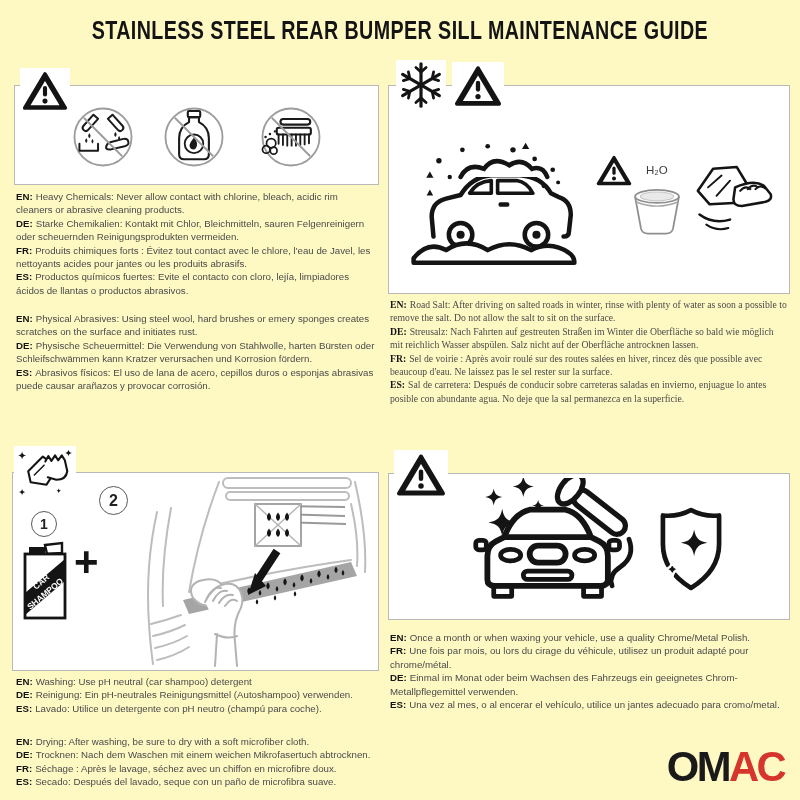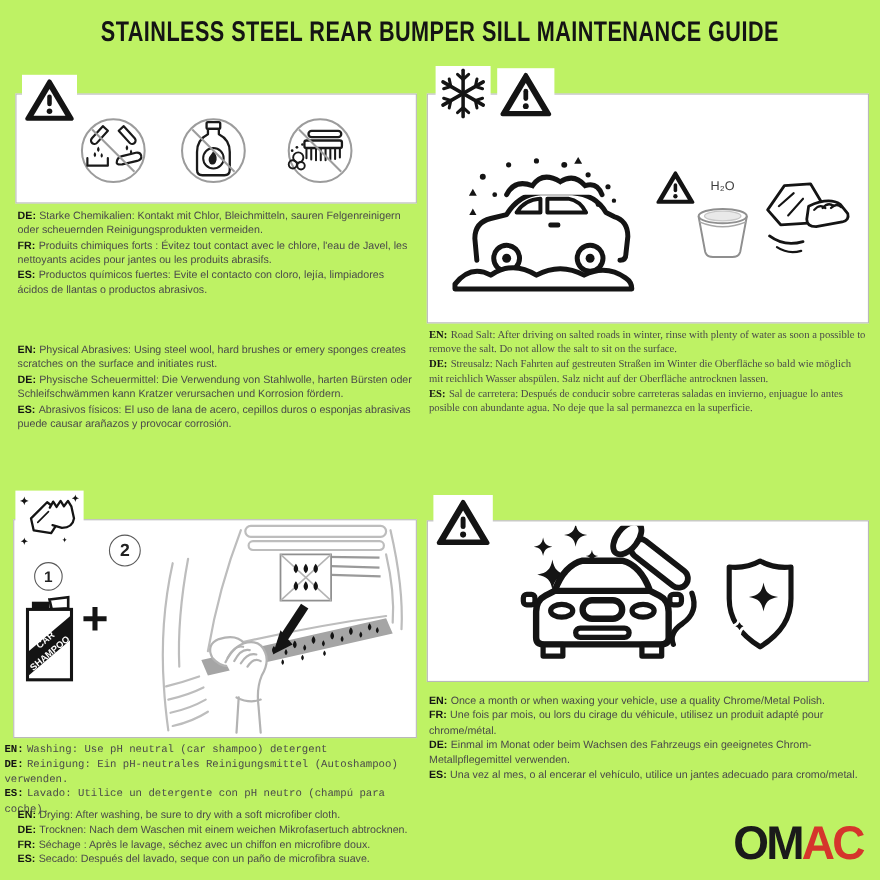--- a/index.html
+++ b/index.html
@@ -1,16 +1,16 @@
 <!DOCTYPE html>
 <html><head>
 <meta charset="utf-8">
 <style>
   html,body{margin:0;padding:0;background:#ffffff;}
-  #page{position:relative;width:800px;height:800px;background:#bef264;overflow:hidden;
+  #page{position:relative;width:800px;height:800px;background:#fef9c3;overflow:hidden;
         font-family:"Liberation Sans",sans-serif;color:#222;}
   
   #title-wrap{position:absolute;left:0;top:16px;width:800px;text-align:center;}
   #title-wrap h1{display:inline-block;margin:0;font-size:24px;font-weight:800;color:#141414;
         letter-spacing:.5px;transform:scale(.82,1.08);transform-origin:center;white-space:nowrap;}
   
   .panel-box{position:absolute;border:1px solid #b9b9b9;background:#fff;}
   
   .ic{position:absolute;}
   .corner{background:#fff;padding:2px;}
@@ -112,20 +112,21 @@
       <g fill="#1a1a1a">
         <circle cx="9" cy="50" r="2"></circle>
           <circle cx="16" cy="45" r="2"></circle>
           <circle cx="24" cy="41" r="1.8"></circle>
       </g>
       <line x1="19" y1="19" x2="81" y2="81" stroke="#9c9c9c" stroke-width="3"></line>
     </svg>
   </div>
 
   <div class="q-text" style="left:16px;top:190px;width:360px;">
+    <p><b class="lg">EN:</b><span>Heavy Chemicals: Never allow contact with chlorine, bleach, acidic rim cleaners or abrasive cleaning products.</span></p>
     <p><b class="lg">DE:</b><span>Starke Chemikalien: Kontakt mit Chlor, Bleichmitteln, sauren Felgenreinigern oder scheuernden Reinigungsprodukten vermeiden.</span></p>
     <p><b class="lg">FR:</b><span>Produits chimiques forts : Évitez tout contact avec le chlore, l'eau de Javel, les nettoyants acides pour jantes ou les produits abrasifs.</span></p>
     <p><b class="lg">ES:</b><span>Productos químicos fuertes: Evite el contacto con cloro, lejía, limpiadores ácidos de llantas o productos abrasivos.</span></p>
   </div>
 
   <div class="q-text" style="left:16px;top:312px;width:360px;">
     <p><b class="lg">EN:</b><span>Physical Abrasives: Using steel wool, hard brushes or emery sponges creates scratches on the surface and initiates rust.</span></p>
     <p><b class="lg">DE:</b><span>Physische Scheuermittel: Die Verwendung von Stahlwolle, harten Bürsten oder Schleifschwämmen kann Kratzer verursachen und Korrosion fördern.</span></p>
     <p><b class="lg">ES:</b><span>Abrasivos físicos: El uso de lana de acero, cepillos duros o esponjas abrasivas puede causar arañazos y provocar corrosión.</span></p>
   </div>
@@ -216,20 +217,21 @@
         <path d="M56 34 q6 -7 12 -2 M65 32 q6 -7 12 -2 M74 32 q6 -6 11 -1" fill="none" stroke-width="2.4"></path>
       </g>
       <path d="M8 62 Q24 74 44 68" stroke="#141414" stroke-width="3" fill="none" stroke-linecap="round"></path>
       <path d="M16 74 Q28 82 42 78" stroke="#141414" stroke-width="2.4" fill="none" stroke-linecap="round"></path>
     </svg>
   </div>
 
   <div class="q-text" style="left:390px;top:298px;width:398px;font-family:Liberation Serif, serif;">
     <p><b class="lg">EN:</b><span>Road Salt: After driving on salted roads in winter, rinse with plenty of water as soon a possible to remove the salt. Do not allow the salt to sit on the surface.</span></p>
     <p><b class="lg">DE:</b><span>Streusalz: Nach Fahrten auf gestreuten Straßen im Winter die Oberfläche so bald wie möglich mit reichlich Wasser abspülen. Salz nicht auf der Oberfläche antrocknen lassen.</span></p>
+    <p><b class="lg">FR:</b><span>Sel de voirie : Après avoir roulé sur des routes salées en hiver, rincez dès que possible avec beaucoup d'eau. Ne laissez pas le sel rester sur la surface.</span></p>
     <p><b class="lg">ES:</b><span>Sal de carretera: Después de conducir sobre carreteras saladas en invierno, enjuague lo antes posible con abundante agua. No deje que la sal permanezca en la superficie.</span></p>
   </div>
 
   <div class="panel-box" style="left:12px;top:472px;width:365px;height:197px;"></div>
 
   <div class="ic corner" style="left:14px;top:446px;">
     <svg width="58" height="52" viewBox="0 0 95 85">
       <g fill="#141414">
         <use href="#starP" transform="translate(10,12) scale(1.3)"></use>
         <use href="#starP" transform="translate(86,8) scale(1.1)"></use>
@@ -322,21 +324,21 @@
 
       <g stroke="#b3b3b3" stroke-width="2" fill="#fff" stroke-linecap="round" stroke-linejoin="round">
         <path d="M66 124 Q60 112 72 107 Q88 102 95 111 Q101 121 91 129 Q76 136 66 124 Z"></path>
         <path d="M78 128 Q86 112 98 110 Q110 108 114 119 Q118 128 111 140 Q106 152 108 168 L110 192 M90 160 L88 192"></path>
         <path d="M80 124 Q86 112 94 114 M86 127 Q92 115 100 117 M92 129 Q98 119 106 121 M98 132 Q104 123 110 127" fill="none"></path>
         <path d="M88 160 Q100 166 110 162" fill="none"></path>
       </g>
     </svg>
   </div>
 
-  <div class="q-text" style="left:4px;top:675px;width:360px;font-family:Liberation Mono, monospace;">
+  <div class="q-text" style="left:16px;top:675px;width:360px;">
     <p><b class="lg">EN:</b><span>Washing: Use pH neutral (car shampoo) detergent</span></p>
     <p><b class="lg">DE:</b><span>Reinigung: Ein pH-neutrales Reinigungsmittel (Autoshampoo) verwenden.</span></p>
     <p><b class="lg">ES:</b><span>Lavado: Utilice un detergente con pH neutro (champú para coche).</span></p>
   </div>
 
   <div class="q-text" style="left:16px;top:735px;width:360px;">
     <p><b class="lg">EN:</b><span>Drying: After washing, be sure to dry with a soft microfiber cloth.</span></p>
     <p><b class="lg">DE:</b><span>Trocknen: Nach dem Waschen mit einem weichen Mikrofasertuch abtrocknen.</span></p>
     <p><b class="lg">FR:</b><span>Séchage : Après le lavage, séchez avec un chiffon en microfibre doux.</span></p>
     <p><b class="lg">ES:</b><span>Secado: Después del lavado, seque con un paño de microfibra suave.</span></p>

